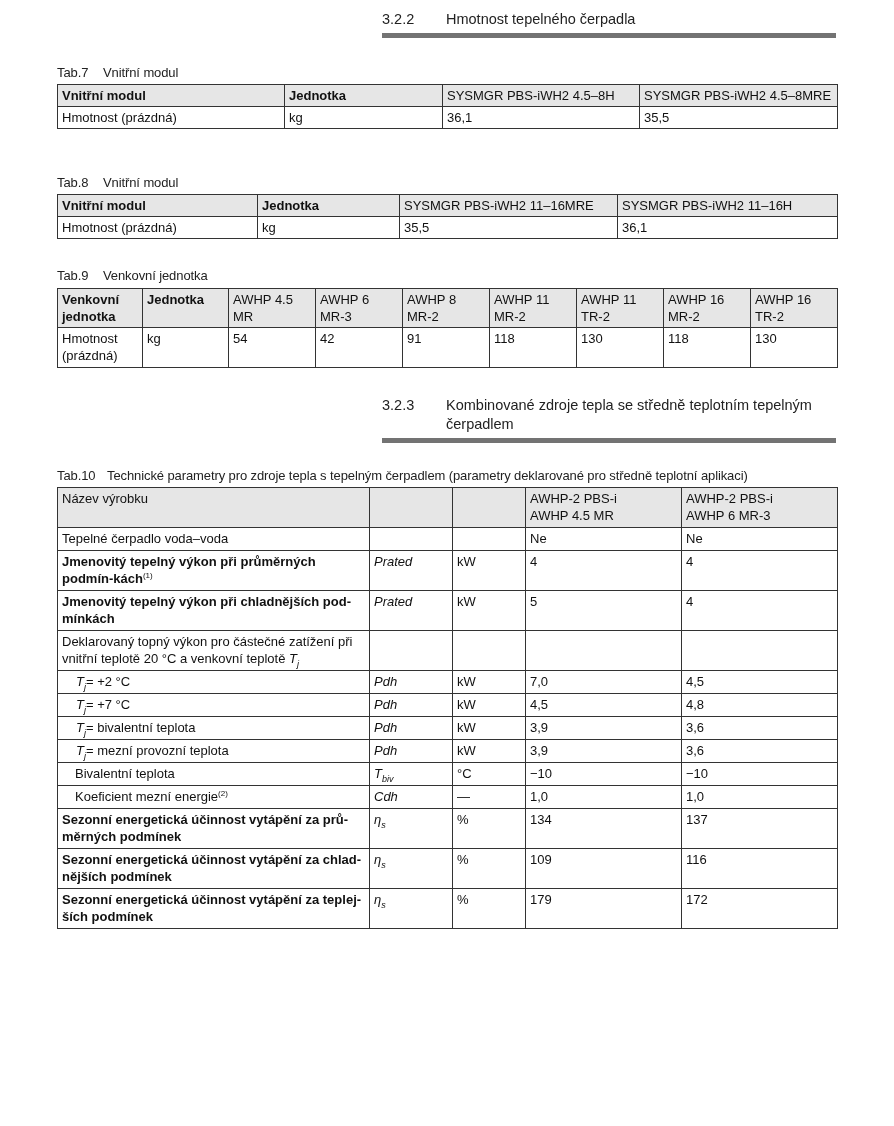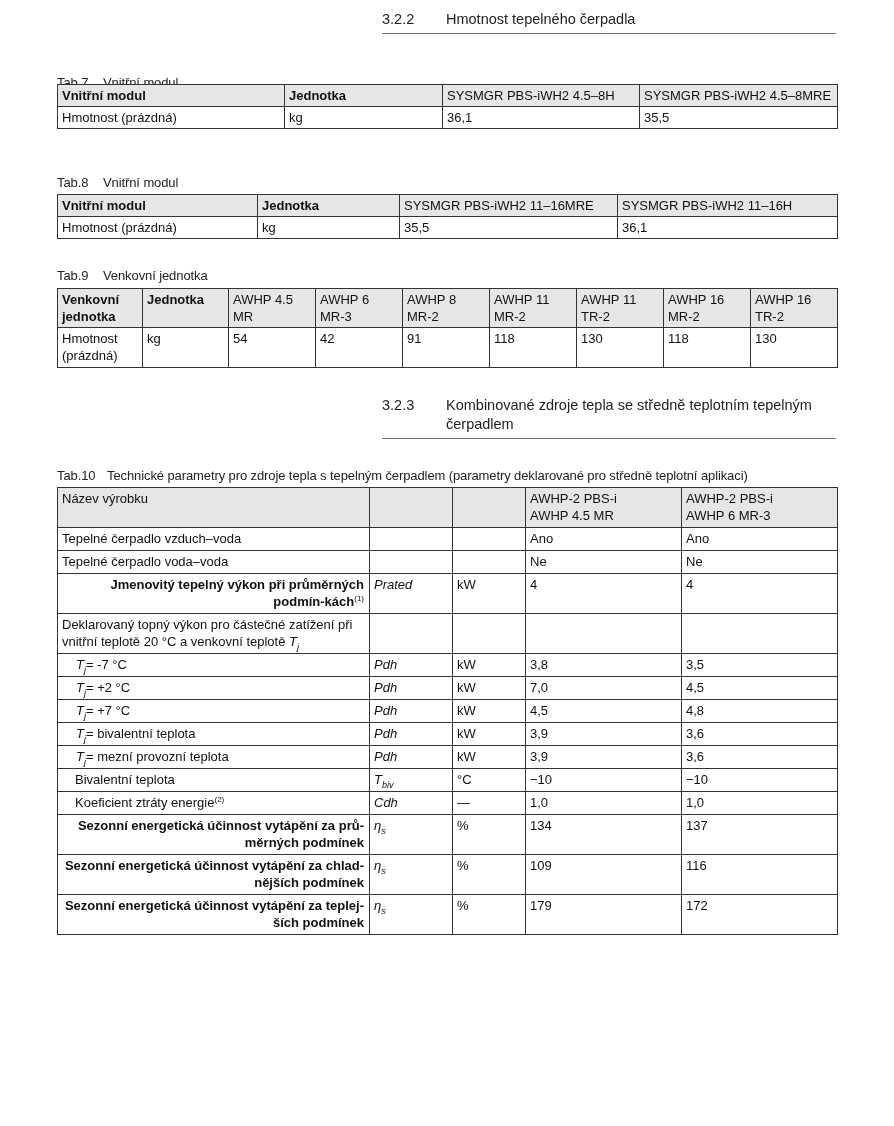--- a/index.html
+++ b/index.html
@@ -2,21 +2,21 @@
 <html><head>
 <meta charset="utf-8">
 <style>
   html, body { margin: 0; padding: 0; background: #ffffff; }
   body {
     width: 894px; height: 1126px; position: relative; overflow: hidden;
     font-family: "Liberation Sans", sans-serif; color: #111; font-size: 13px;
   }
   .section-heading {
     position: absolute; left: 382px; width: 454px;
-    border-bottom: 1px solid #737373; padding-bottom: 4px;
+    border-bottom: 5px solid #737373; padding-bottom: 4px;
     display: flex; font-size: 14.5px; color: #222; line-height: 19px;
   }
   .section-heading .num { width: 64px; flex: none; }
   .section-heading .ttl { flex: 1; }
   .caption {
     position: absolute; left: 57px; font-size: 13px; color: #222;
     font-family: "Liberation Sans", sans-serif; letter-spacing: -0.1px;
   }
   .caption .tno { display: inline-block; width: 46px; }
   .caption.wide .tno { width: 50px; }
@@ -24,37 +24,37 @@
     position: absolute; left: 57px; width: 780px;
     border-collapse: collapse; table-layout: fixed;
     font-size: 13px; line-height: 17px; color: #111;
   }
   th, td {
     border: 1px solid #333; padding: 2px 5px 2px 4px;
     vertical-align: top; text-align: left; font-weight: normal;
   }
   thead th { background: #e6e6e6; }
   table { border: 1.5px solid #222; }
-  td.b { font-weight: bold; text-align: right; }
+  td.b { font-weight: bold; }
   td.i, span.i { font-style: italic; }
   td.indent { padding-left: 18px; }
   td.indent2 { padding-left: 17px; }
   sup { font-size: 8px; line-height: 0; }
   sub { font-size: 9px; line-height: 0; }
   .t10 td, .t10 th { padding-top: 2px; padding-bottom: 3px; }
 </style>
 </head>
 <body>
 
 <div class="section-heading" style="top:10px;">
   <span class="num">3.2.2</span>
   <span class="ttl">Hmotnost tepelného čerpadla</span>
 </div>
 
-<div class="caption" style="top:75px;">
+<div class="caption" style="top:65px;">
   <span class="tno">Tab.7</span><span>Vnitřní modul</span>
 </div>
 <table style="top:84px;">
   <colgroup>
       <col style="width:227px">
       <col style="width:158px">
       <col style="width:197px">
       <col style="width:198px">
     </colgroup>
   <thead>
@@ -173,58 +173,51 @@
       </th>
       <th>
         <div>AWHP-2 PBS-i</div>
         <div>AWHP 6 MR-3</div>
       </th>
     </tr>
   </thead>
   <tbody>
 
     <tr>
-      <td>Tepelné čerpadlo vzduch–voda</td>
-      <td></td>
-        <td></td>
-      <td>Ano</td>
-      <td>Ano</td>
-    </tr>
-    <tr>
       <td>Tepelné čerpadlo voda–voda</td>
       <td></td>
         <td></td>
       <td>Ne</td>
       <td>Ne</td>
     </tr>
 
     <tr>
       <td class="b"><span>Jmenovitý tepelný výkon při průměrných podmín-kách</span><sup style="font-weight:normal">(1)</sup></td>
       <td class="i">Prated</td>
       <td>kW</td>
       <td>4</td>
       <td>4</td>
     </tr>
+    <tr>
+      <td class="b">Jmenovitý tepelný výkon při chladnějších pod-mínkách</td>
+      <td class="i">Prated</td>
+      <td>kW</td>
+      <td>5</td>
+      <td>4</td>
+    </tr>
 
     <tr>
       <td><span>Deklarovaný topný výkon pro částečné zatížení při vnitřní teplotě 20 °C a venkovní teplotě</span> <span class="i">T</span><sub class="i" style="font-style:italic">j</sub></td>
       <td></td>
         <td></td>
       <td></td>
         <td></td>
     </tr>
 
     <tr>
-      <td class="indent"><span class="i">T</span><sub style="font-style:italic">j</sub><span>= -7 °C</span></td>
-      <td class="i">Pdh</td>
-      <td>kW</td>
-      <td>3,8</td>
-      <td>3,5</td>
-    </tr>
-    <tr>
       <td class="indent"><span class="i">T</span><sub style="font-style:italic">j</sub><span>= +2 °C</span></td>
       <td class="i">Pdh</td>
       <td>kW</td>
       <td>7,0</td>
       <td>4,5</td>
     </tr>
     <tr>
       <td class="indent"><span class="i">T</span><sub style="font-style:italic">j</sub><span>= +7 °C</span></td>
       <td class="i">Pdh</td>
       <td>kW</td>
@@ -248,21 +241,21 @@
 
     <tr>
       <td class="indent2">Bivalentní teplota</td>
       <td><span class="i">T</span><sub style="font-style:italic">biv</sub></td>
       <td>°C</td>
       <td>−10</td>
       <td>−10</td>
     </tr>
 
     <tr>
-      <td class="indent2"><span>Koeficient ztráty energie</span><sup>(2)</sup></td>
+      <td class="indent2"><span>Koeficient mezní energie</span><sup>(2)</sup></td>
       <td class="i">Cdh</td>
       <td>—</td>
       <td>1,0</td>
       <td>1,0</td>
     </tr>
 
     <tr>
       <td class="b">Sezonní energetická účinnost vytápění za prů-měrných podmínek</td>
       <td><span class="i">η</span><sub style="font-style:italic">s</sub></td>
       <td>%</td>

